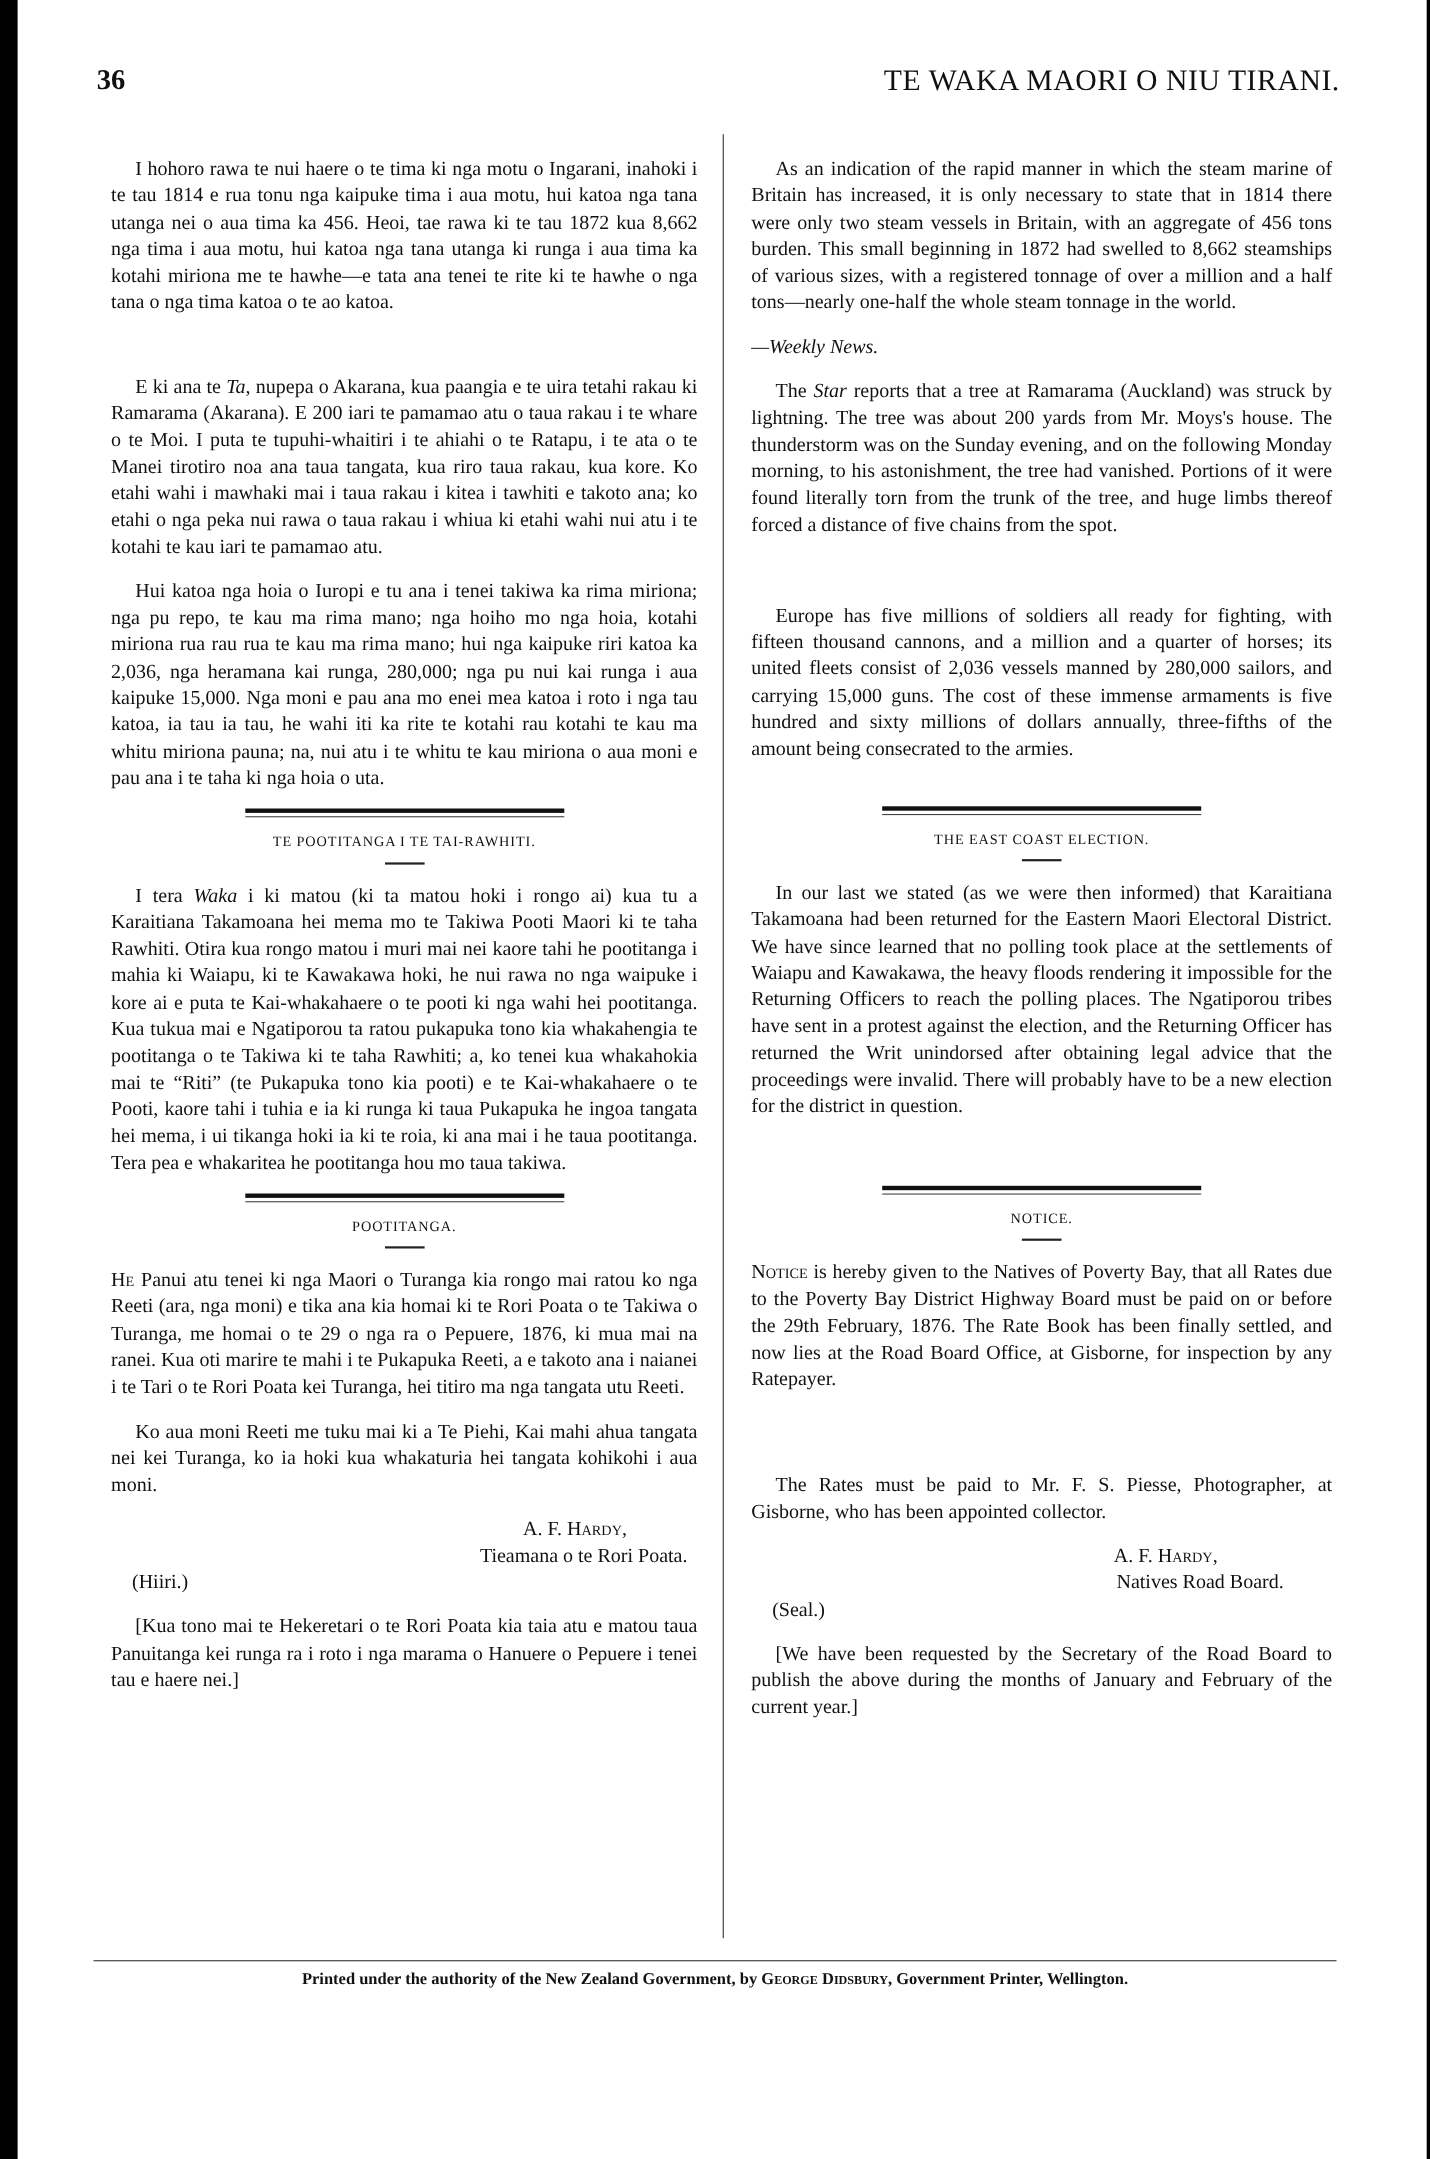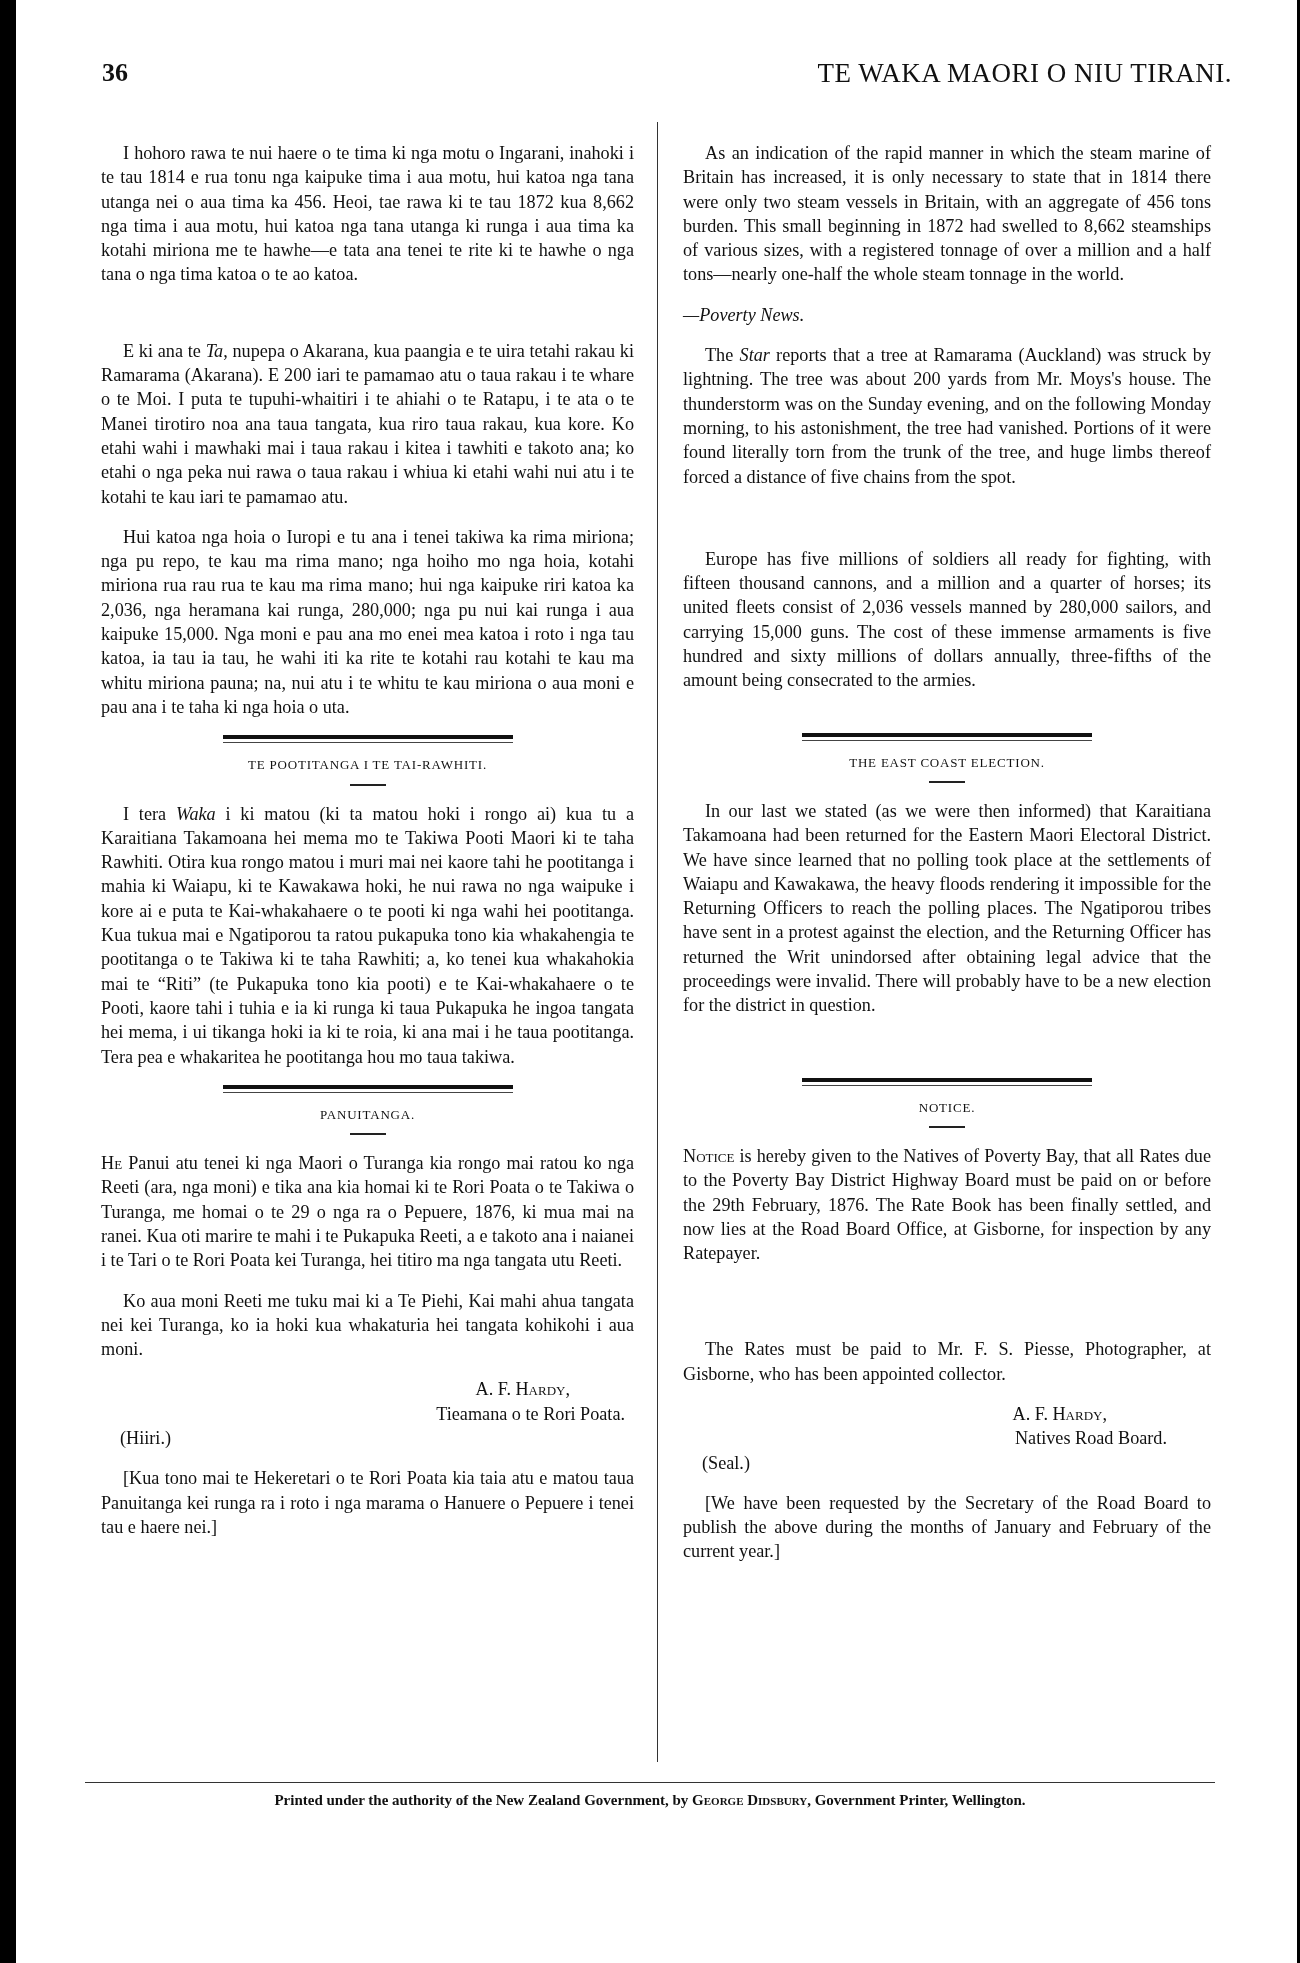--- a/index.html
+++ b/index.html
@@ -2,21 +2,21 @@
 <html><head>
 <meta charset="utf-8">
 <style>
   html, body { margin:0; padding:0; }
   body {
     width:1300px; height:1963px; background:#fff; position:relative; overflow:hidden;
     font-family:"DejaVu Serif", serif; color:#111;
   }
   .edge-left { position:absolute; left:0; top:0; width:16px; height:1963px; background:#000; }
   .edge-right { position:absolute; left:1297px; top:0; width:3px; height:1963px; background:#000; }
-  .header { position:absolute; top:58px; left:102px; width:1130px; height:40px; }
+  .header { position:absolute; top:58px; left:88px; width:1130px; height:40px; }
   .page-num { position:absolute; left:0; top:0; font-size:26px; font-weight:bold; font-family:"Liberation Serif", serif; }
   .masthead { position:absolute; left:0; width:1130px; top:0; text-align:right; font-size:27px; font-family:"Liberation Serif", serif; letter-spacing:0.5px; }
   .col { position:absolute; font-family:"Liberation Serif", serif; font-size:18.2px; line-height:24.3px; text-align:justify; }
   .col-left { left:85px; width:565px; top:125px; }
   .col-right { left:667px; width:560px; top:125px; }
   .divider { position:absolute; left:657px; width:0; border-left:1px solid #333; }
   p { margin:16px; text-indent:22px; }
   p.noind { text-indent:0; }
   .gap { height:20px; }
   .rule-block { width:290px; margin:16px auto 10px; }
@@ -55,33 +55,33 @@
       <div class="rule-thin"></div>
     </div>
   <div class="section-title">TE POOTITANGA I TE TAI-RAWHITI.</div>
   <div class="short-rule"></div>
   <p><span>I tera </span><i>Waka</i><span> i ki matou (ki ta matou hoki i rongo ai) kua tu a Karaitiana Takamoana hei mema mo te Takiwa Pooti Maori ki te taha Rawhiti. Otira kua rongo matou i muri mai nei kaore tahi he pootitanga i mahia ki Waiapu, ki te Kawakawa hoki, he nui rawa no nga waipuke i kore ai e puta te Kai-whakahaere o te pooti ki nga wahi hei pootitanga. Kua tukua mai e Ngatiporou ta ratou pukapuka tono kia whakahengia te pootitanga o te Takiwa ki te taha Rawhiti; a, ko tenei kua whakahokia mai te “Riti” (te Pukapuka tono kia pooti) e te Kai-whakahaere o te Pooti, kaore tahi i tuhia e ia ki runga ki taua Pukapuka he ingoa tangata hei mema, i ui tikanga hoki ia ki te roia, ki ana mai i he taua pootitanga. Tera pea e whakaritea he pootitanga hou mo taua takiwa.</span></p>
 
   <div class="rule-block">
       <div class="rule-thick"></div>
       <div class="rule-thin"></div>
     </div>
-  <div class="section-title">PANUITANGA.</div>
+  <div class="section-title">POOTITANGA.</div>
   <div class="short-rule"></div>
   <p class="noind"><span class="sc">He</span><span> Panui atu tenei ki nga Maori o Turanga kia rongo mai ratou ko nga Reeti (ara, nga moni) e tika ana kia homai ki te Rori Poata o te Takiwa o Turanga, me homai o te 29 o nga ra o Pepuere, 1876, ki mua mai na ranei. Kua oti marire te mahi i te Pukapuka Reeti, a e takoto ana i naianei i te Tari o te Rori Poata kei Turanga, hei titiro ma nga tangata utu Reeti.</span></p>
   <p>Ko aua moni Reeti me tuku mai ki a Te Piehi, Kai mahi ahua tangata nei kei Turanga, ko ia hoki kua whakaturia hei tangata kohikohi i aua moni.</p>
   <div class="sig"><span class="sc">A. F. Hardy,</span></div>
   <div class="sig2" style="padding-right:25px;">Tieamana o te Rori Poata.</div>
   <div class="seal">(Hiiri.)</div>
   <p>[Kua tono mai te Hekeretari o te Rori Poata kia taia atu e matou taua Panuitanga kei runga ra i roto i nga marama o Hanuere o Pepuere i tenei tau e haere nei.]</p>
 </div>
 
 <div class="col col-right">
   <p>As an indication of the rapid manner in which the steam marine of Britain has increased, it is only necessary to state that in 1814 there were only two steam vessels in Britain, with an aggregate of 456 tons burden. This small beginning in 1872 had swelled to 8,662 steamships of various sizes, with a registered tonnage of over a million and a half tons—nearly one-half the whole steam tonnage in the world.</p>
-  <p class="noind"><i>—Poverty News.</i></p>
+  <p class="noind"><i>—Weekly News.</i></p>
   <p><span>The </span><i>Star</i><span> reports that a tree at Ramarama (Auckland) was struck by lightning. The tree was about 200 yards from Mr. Moys's house. The thunderstorm was on the Sunday evening, and on the following Monday morning, to his astonishment, the tree had vanished. Portions of it were found literally torn from the trunk of the tree, and huge limbs thereof forced a distance of five chains from the spot.</span></p>
   <div class="gap" style="height:26px;"></div>
   <p>Europe has five millions of soldiers all ready for fighting, with fifteen thousand cannons, and a million and a quarter of horses; its united fleets consist of 2,036 vessels manned by 280,000 sailors, and carrying 15,000 guns. The cost of these immense armaments is five hundred and sixty millions of dollars annually, three-fifths of the amount being consecrated to the armies.</p>
 
   <div class="rule-block" style="margin-top:40px;">
       <div class="rule-thick"></div>
       <div class="rule-thin"></div>
     </div>
   <div class="section-title">THE EAST COAST ELECTION.</div>
   <div class="short-rule"></div>

